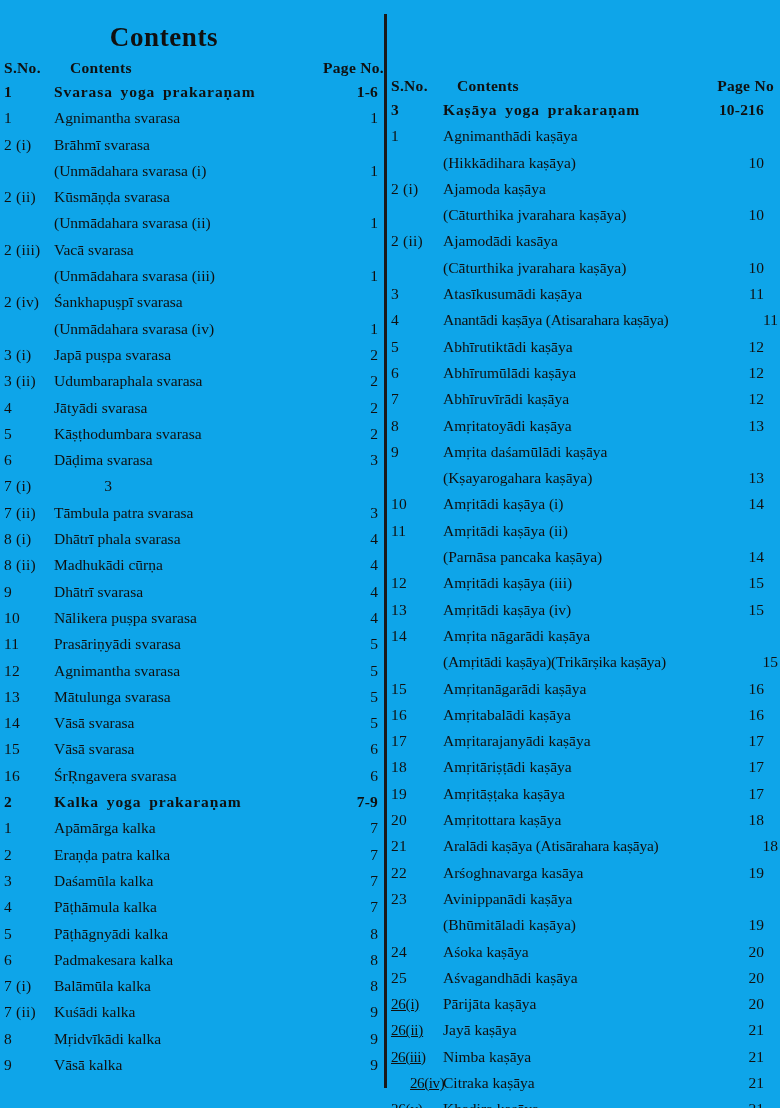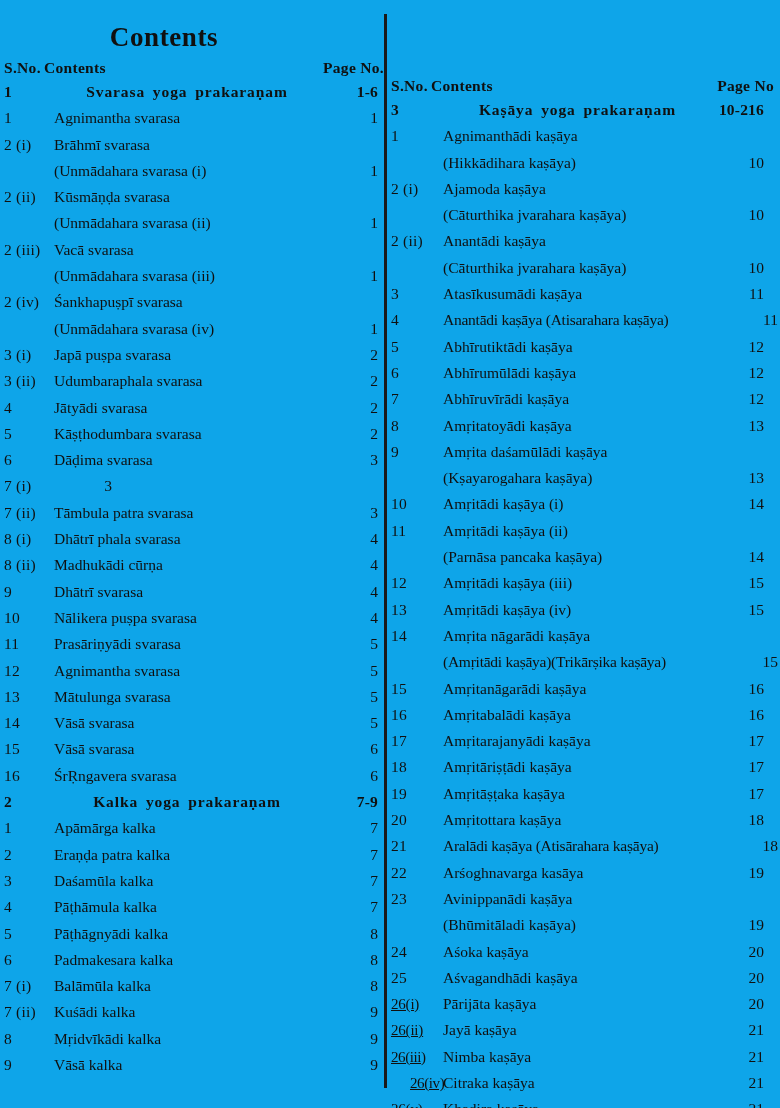--- a/index.html
+++ b/index.html
@@ -62,21 +62,21 @@
   
   .hdr {
     display: flex;
     align-items: baseline;
     font-weight: bold;
     font-size: 15.5px;
     letter-spacing: 0.3px;
     margin-top: 8px;
   }
   .hdr .h-sno {
-    width: 44px;
+    width: 70px;
     padding-left: 4px;
     box-sizing: border-box;
     white-space: nowrap;
   }
   .hdr .h-title {
     flex: 1;
     white-space: nowrap;
   }
   .hdr .h-page {
     white-space: nowrap;
@@ -114,21 +114,20 @@
     padding-right: 6px;
   }
   .col-right .row .sno { width: 56px; flex: 0 0 56px; }
   .col-right .row .pg { width: 52px; padding-right: 16px; }
 
   
   .row.section .ttl {
     font-weight: bold;
     letter-spacing: 0.9px;
     word-spacing: 3px;
-    text-align: center;
   }
   .row.section .sno { font-weight: bold; }
   .row.section .pg { font-weight: bold; letter-spacing: 0.2px; }
 
   
   .row.cont .sno { }
   .row.cont .ttl { padding-left: 0; }
 
   
   .page { filter: none; }
@@ -374,21 +373,21 @@
           <span class="ttl">Ajamoda kaṣāya</span>
           <span class="pg"></span>
         </div>
         <div class="row cont">
           <span class="sno"></span>
           <span class="ttl">(Cāturthika jvarahara kaṣāya)</span>
           <span class="pg">10</span>
         </div>
         <div class="row">
           <span class="sno">2 (ii)</span>
-          <span class="ttl">Anantādi kaṣāya</span>
+          <span class="ttl">Ajamodādi kasāya</span>
           <span class="pg"></span>
         </div>
         <div class="row cont">
           <span class="sno"></span>
           <span class="ttl">(Cāturthika jvarahara kaṣāya)</span>
           <span class="pg">10</span>
         </div>
         <div class="row">
           <span class="sno">3</span>
           <span class="ttl">Atasīkusumādi kaṣāya</span>

